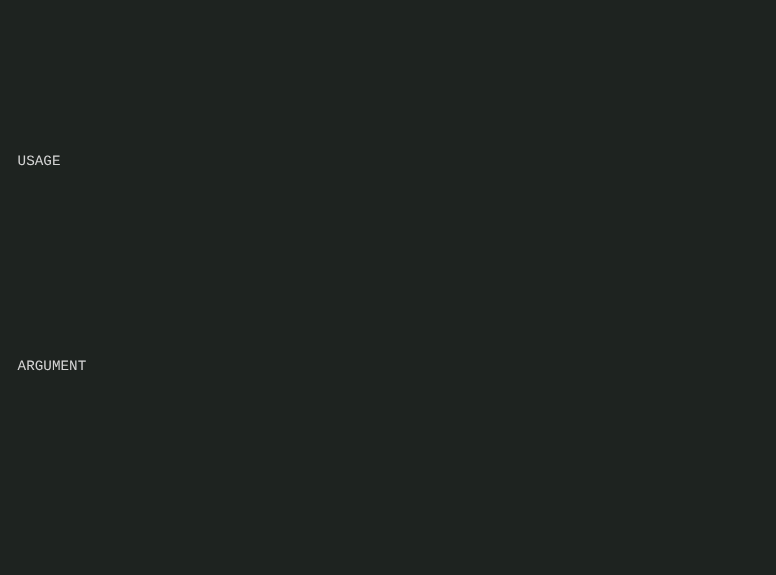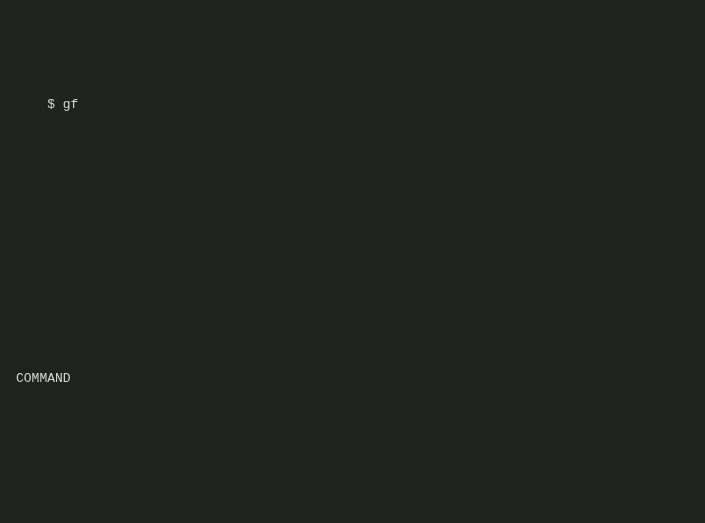--- a/index.html
+++ b/index.html
@@ -40,29 +40,27 @@
 
     .section-block {
       margin-bottom: 12px;
     }
   </style>
 </head>
 <body>
 
 <div class="terminal-content">
 
-  <div class="prompt-line">
-    <span>$ gf</span>
-  </div>
 
   <div class="usage-section">
+    <div>USAGE</div>
   </div>
 
   <div class="section-block">
-    <div class="section-header">COMMAND</div>
+    <div class="section-header">ARGUMENT</div>
     
   </div>
 
   
 
   
 
 </div>
 
 </body></html>

